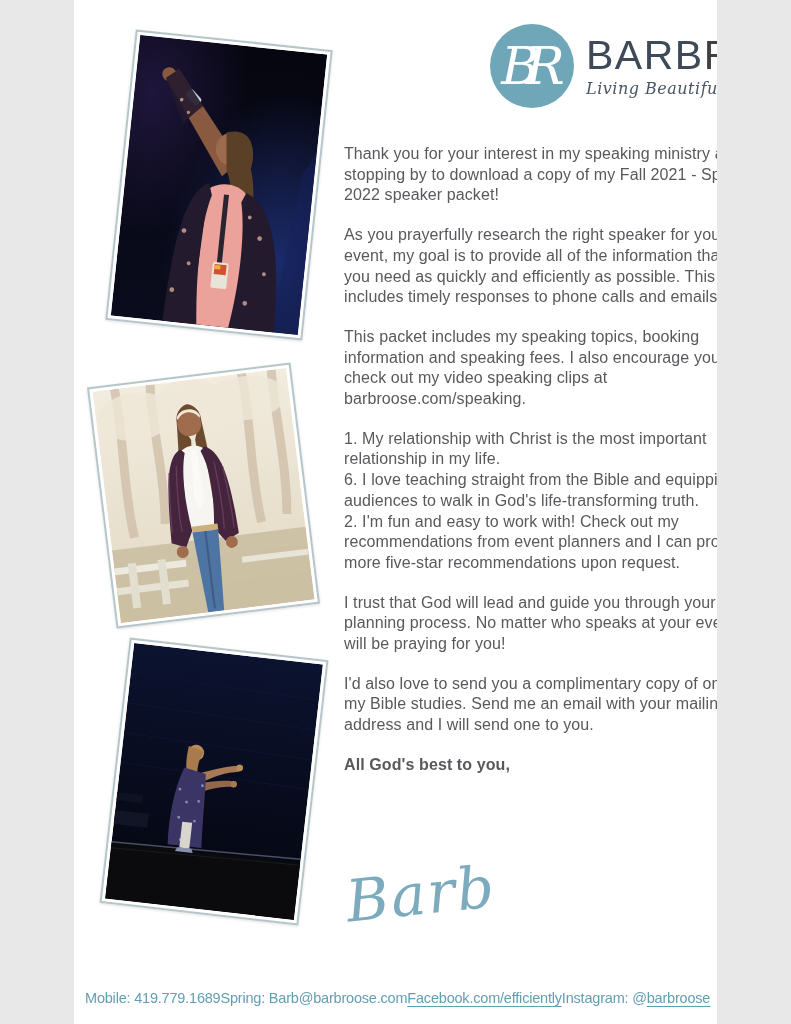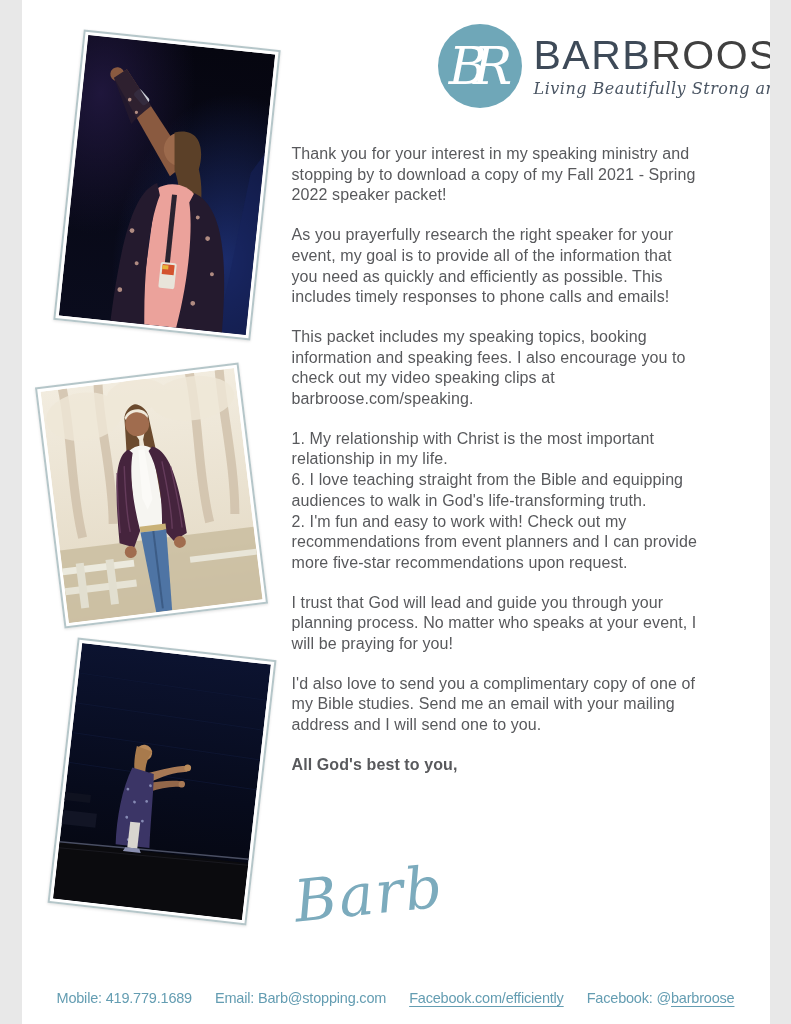--- a/index.html
+++ b/index.html
@@ -1,17 +1,17 @@
 <!DOCTYPE html>
 <html><head>
 <meta charset="utf-8">
 <style>
   html,body{margin:0;padding:0;background:#e8e8e8;}
   .page{
-    position:relative;width:748px;height:1024px;margin:0 auto;
+    position:relative;width:643px;height:1024px;margin:0 auto;
     background:#ffffff;overflow:hidden;
     font-family:"Liberation Sans",sans-serif;
   }
 
   
   .photo-frame{
     position:absolute;background:#ffffff;padding:3px;
     border:2px solid #b5c6c9;box-shadow:0 1px 3px rgba(0,0,0,.12);
   }
   .photo-frame svg{display:block;}
@@ -56,21 +56,21 @@
     position:absolute;left:272px;top:860px;
     font-family:"DejaVu Serif",serif;font-style:italic;
     font-size:58px;color:#7cabbd;transform:rotate(-6deg);
     letter-spacing:2px;
   }
 
   
   .footer{
     position:absolute;left:0;right:0;top:982px;height:32px;
     display:flex;align-items:center;justify-content:space-between;
-    padding:0 35px;color:#649db2;font-size:14.5px;letter-spacing:-.2px;
+    padding:0 11px;color:#649db2;font-size:14.5px;letter-spacing:-.2px;
   }
   .footer .u{text-decoration:underline;text-underline-offset:3px;}
   .footer span{white-space:nowrap;}
 </style>
 </head>
 <body>
 
 <div class="page">
 
   <div class="photo-frame pf1" role="img" aria-label="Barb speaking on a dark stage with her arm raised, wearing a floral kimono over a pink top">
@@ -267,18 +267,18 @@
     <p>I'd also love to send you a complimentary copy of one of
 my Bible studies. Send me an email with your mailing
 address and I will send one to you.</p>
     <p class="closing">All God's best to you,</p>
   </div>
 
   <div class="signature">Barb</div>
 
   <div class="footer">
     <span>Mobile: 419.779.1689</span>
-    <span>Email: Barb@stopping.com</span>
+    <span>Spring: Barb@barbroose.com</span>
     <span class="u">Facebook.com/efficiently</span>
-    <span><span>Facebook: @</span><span class="u">barbroose</span></span>
+    <span><span>Instagram: @</span><span class="u">barbroose</span></span>
   </div>
 
 </div>
 
 </body></html>

